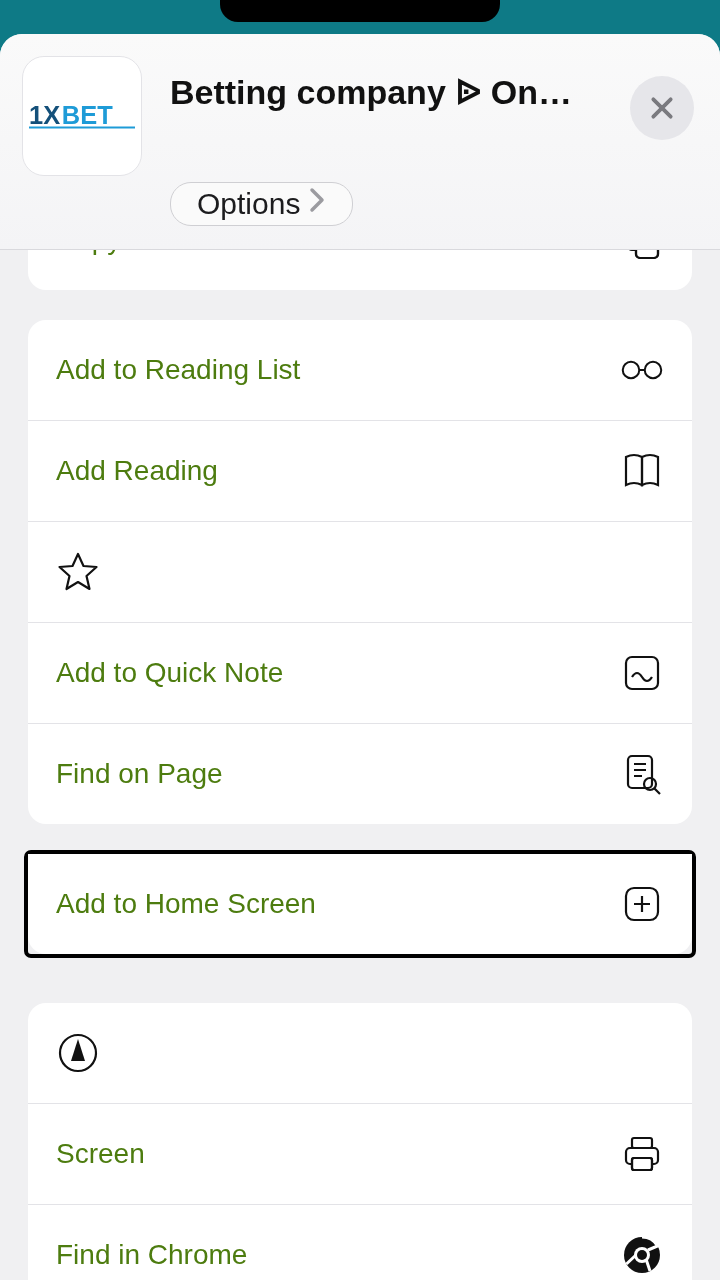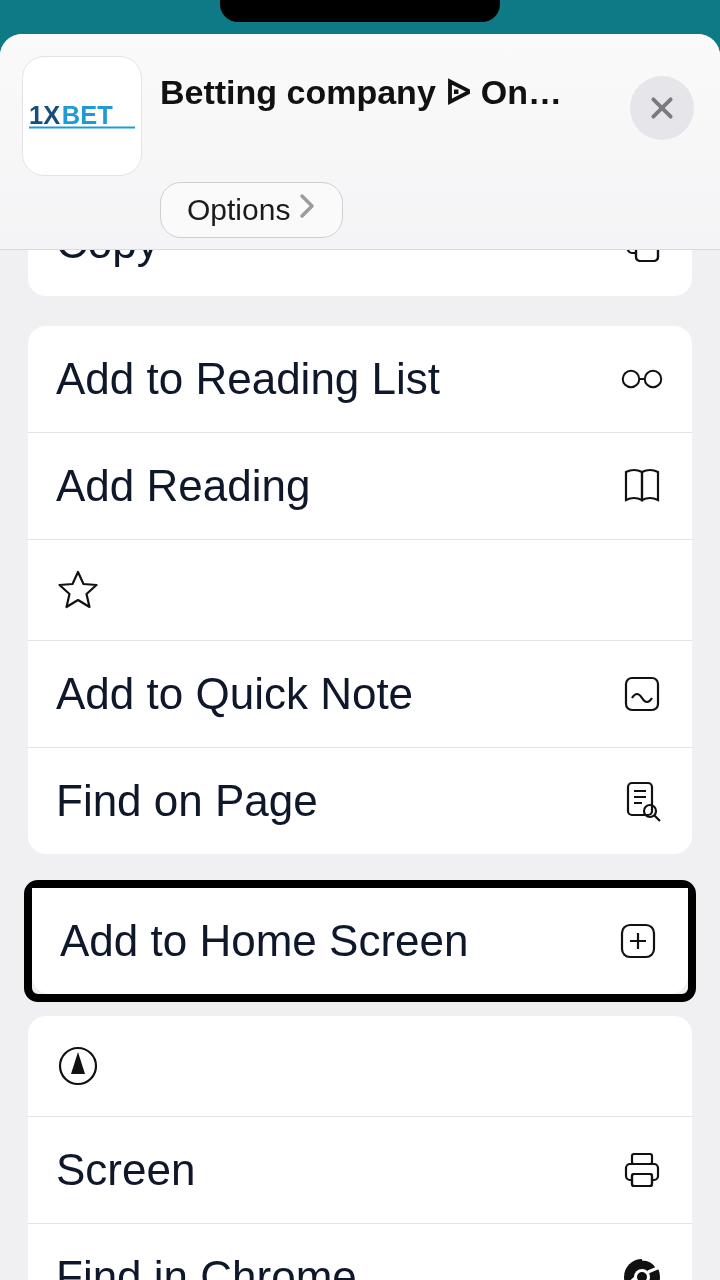--- a/index.html
+++ b/index.html
@@ -17,21 +17,21 @@
     background: #f0f0f2;
     border-top-left-radius: 22px;
     border-top-right-radius: 22px;
     overflow: hidden;
   }
 
   
   .share-header {
     display: flex;
     align-items: flex-start;
-    gap: 18px;
+    gap: 28px;
     padding: 22px 22px 16px 22px;
     background: linear-gradient(#fafafa,#f4f4f6);
     border-bottom: 1px solid #d9d9dd;
     position: relative;
     height: 216px;
   }
   .site-icon {
     width: 120px; height: 120px;
     border-radius: 22px;
     background:#fff;
@@ -49,21 +49,21 @@
     overflow: hidden;
     text-overflow: ellipsis;
     max-width: 410px;
   }
   .options-btn {
     margin-top: 70px;
     display:inline-flex; align-items:flex-start; gap:8px;
     border:1px solid #cfcfd3;
     background:#fafafa;
     border-radius: 21px;
-    padding: 10px 26px;
+    padding: 4px 26px;
     font-size: 30px;
     color:#1c1c1e;
   }
   .options-btn .chev { color:#9b9ba0; font-size:26px; }
   .close-btn {
     position:absolute; top:42px; right:26px;
     width:64px; height:64px; border-radius:50%;
     background:#e6e6ea;
     display:flex; align-items:center; justify-content:center;
   }
@@ -86,29 +86,29 @@
     overflow:hidden;
   }
   .row {
     display:flex; align-items:center; justify-content:space-between;
     padding: 28px 28px;
     min-height: 96px;
     border-top:1px solid #e3e3e7;
     position:relative;
   }
   .row:first-child { border-top:none; }
-  .row-label { font-size: 44px; color:#0f172a; }
+  .row-label { font-size: 28px; color:#4d7c0f; }
   .row-icon { width:44px; height:44px; display:flex; align-items:center; justify-content:center; }
   .row-icon svg { width:44px; height:44px; stroke:#111; fill:none; stroke-width:2.2; }
   .row-icon.filled svg { fill:#111; stroke:none; }
 
   .highlight-frame {
-    border: 8px solid #000000;
-    border-radius: 14px;
-    margin: -4px -4px 14px -4px;
+    border: 4px solid #000000;
+    border-radius: 7px;
+    margin: -4px -4px 45px -4px;
   }
   .highlight-frame .group { margin-bottom:0; border-radius:0 0 18px 18px; }
   .highlight-frame .row { border-top:none; }
 
 </style>
 </head>
 <body>
 
 <div class="device-top">
   <div class="notch"></div>

